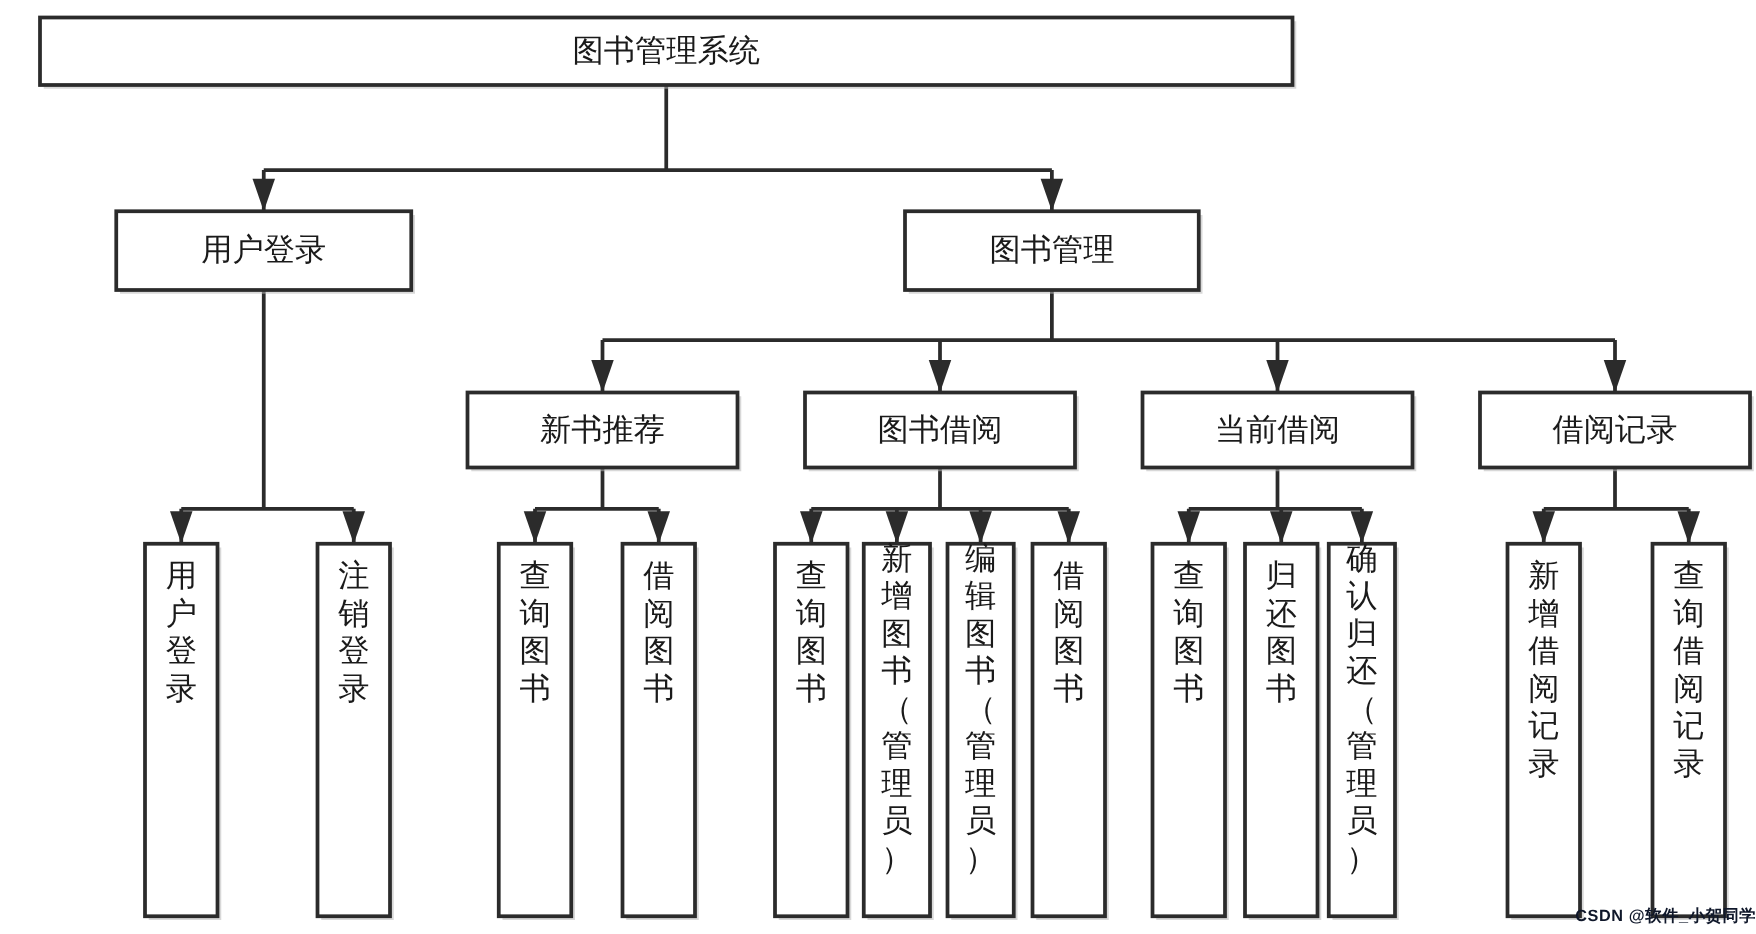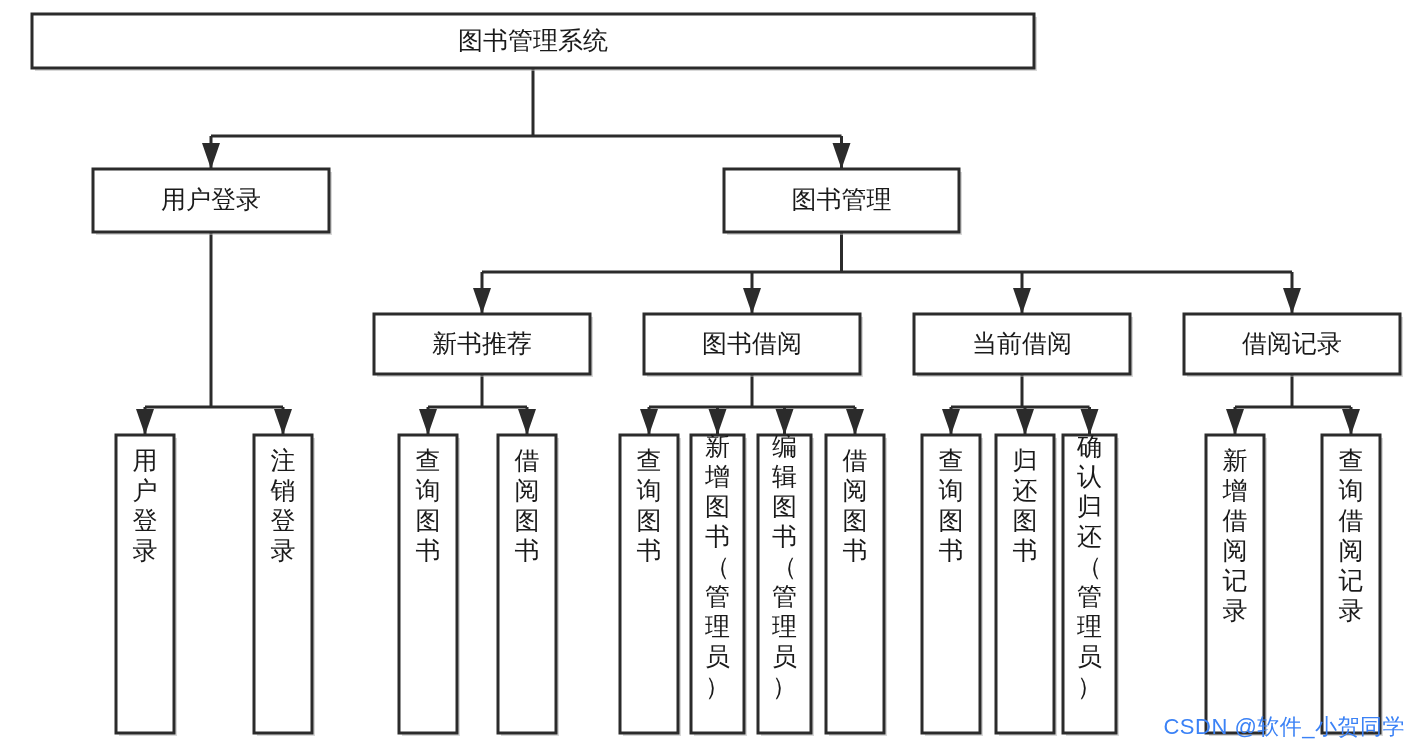--- a/index.html
+++ b/index.html
@@ -58,26 +58,27 @@
     font-size: 25px;
     fill: #1a1a1a;
     text-anchor: middle;
     white-space: pre;
   }
   .watermark {
     position: absolute;
     right: 12px;
     bottom: 5px;
     font-family: "Liberation Sans", "DejaVu Sans", sans-serif;
-    font-size: 22px;
-    color: #3b82f6;
+    font-size: 13px;
+    color: #0f172a;
     letter-spacing: 0.5px;
     user-select: none;
     pointer-events: none;
     white-space: nowrap;
+    font-weight: bold;
   }
 </style>
 </head>
 <body>
 
 <div id="diagram-root">
   <svg id="flow" viewBox="0 0 1405 747">
     <g id="connectors">
         <line class="connector" x1="521" y1="68" x2="521" y2="136"></line>
         <line class="connector" x1="199" y1="136" x2="829.5" y2="136"></line>

